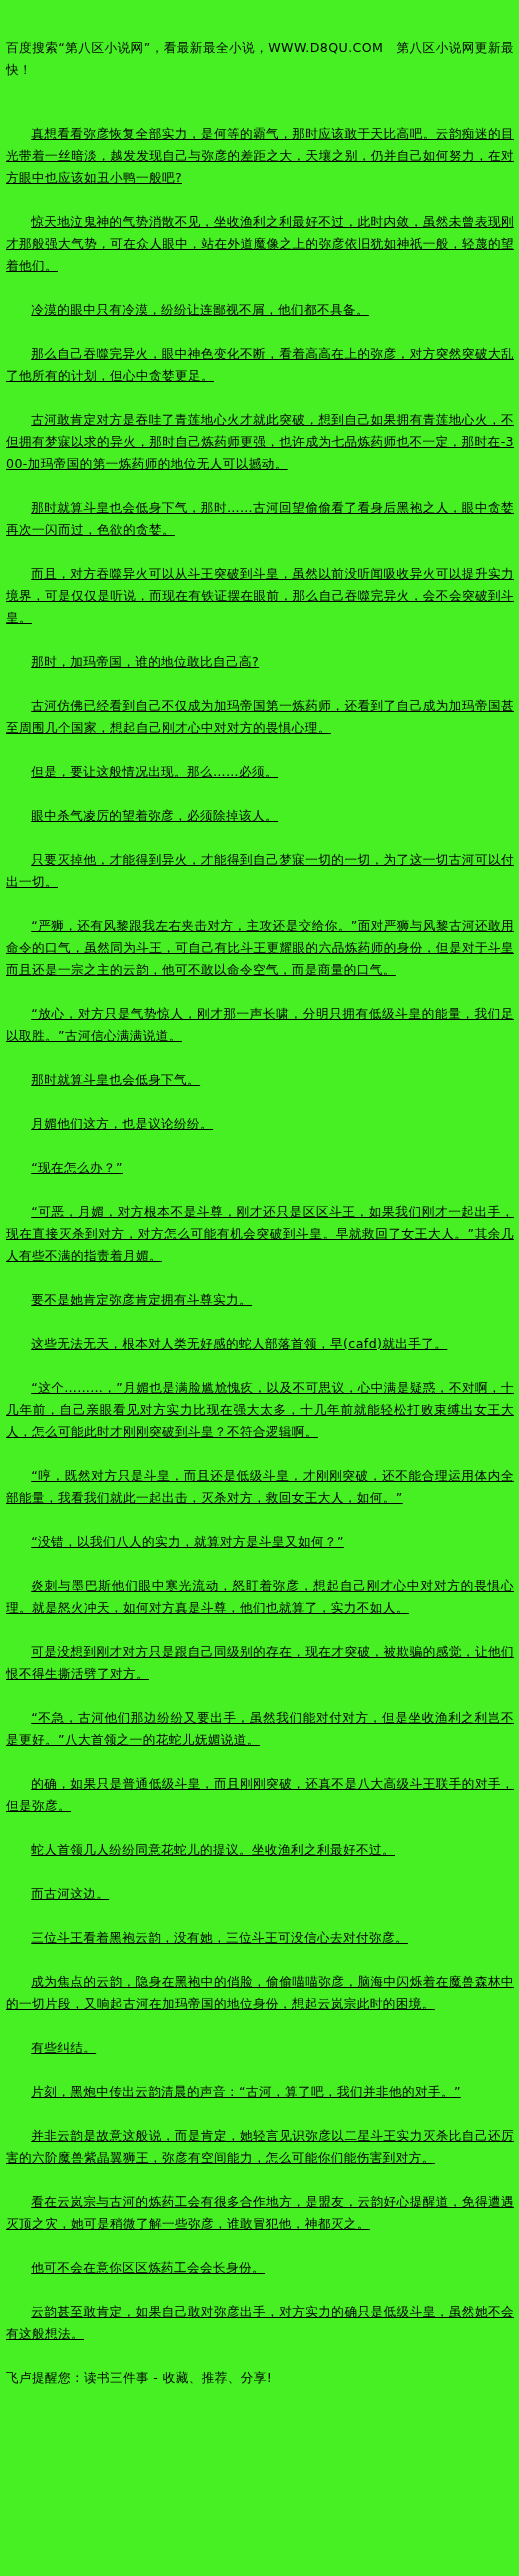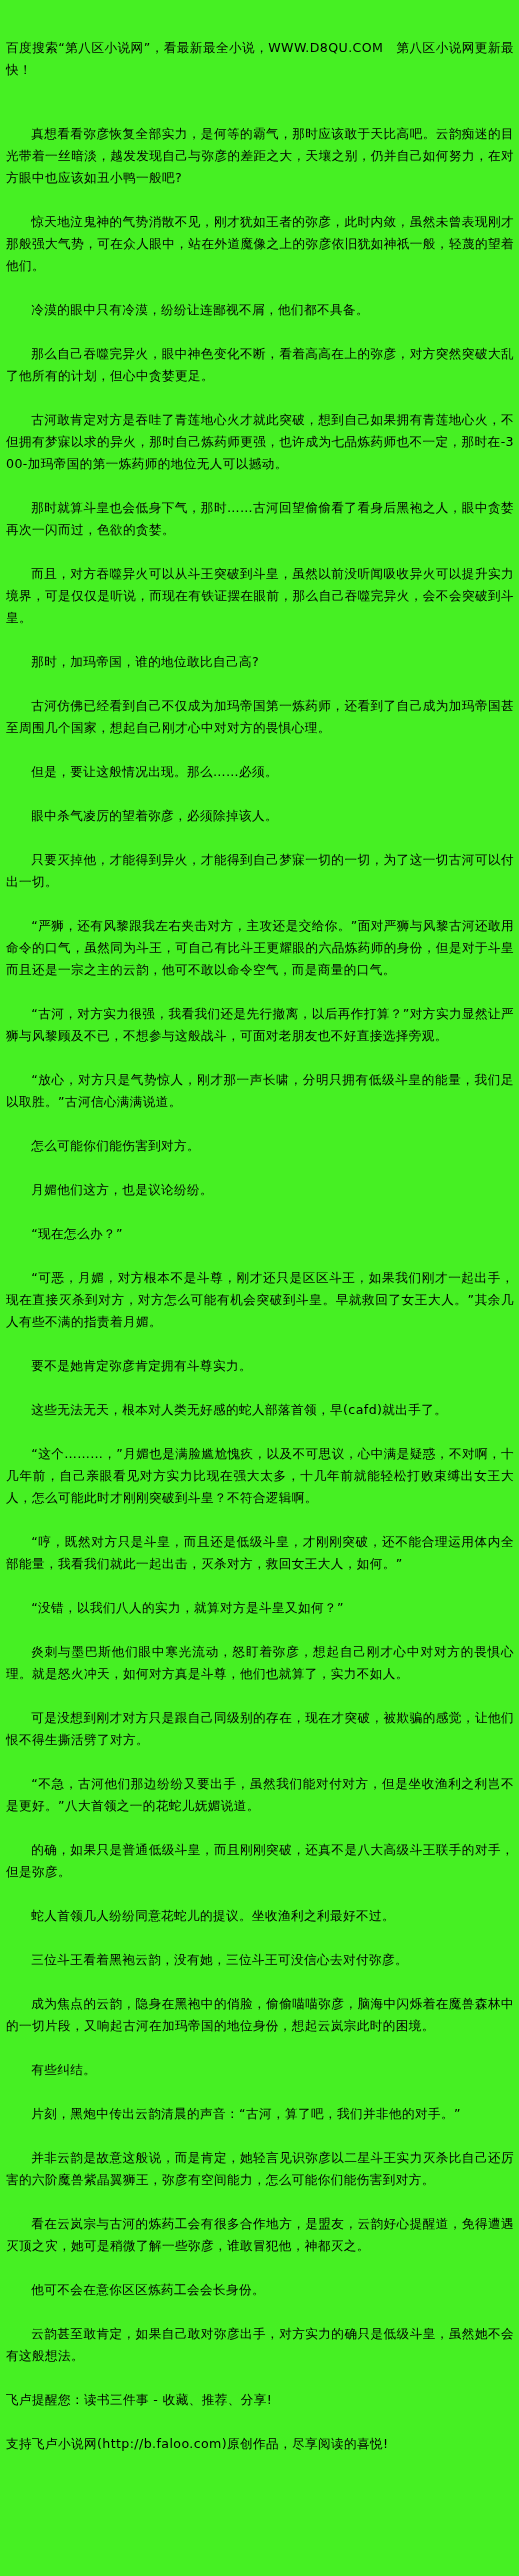--- a/index.html
+++ b/index.html
@@ -28,69 +28,69 @@
     margin: 0 0 22px 0;
     word-break: break-all;
     text-align: justify;
   }
   p.header-line {
     margin-bottom: 42px;
     text-indent: 0;
   }
   p.para {
     text-indent: 2em;
+    text-decoration: underline;
   }
   p.footer-line {
     text-indent: 0;
   }
 </style>
 </head>
 <body style="background: rgb(70, 240, 35); color: rgb(0, 0, 0);">
 
 <div class="page">
   <p class="header-line">百度搜索“第八区小说网”，看最新最全小说，WWW.D8QU.COM　第八区小说网更新最快！</p>
 
   <div id="novel-body">
       <p class="para">真想看看弥彦恢复全部实力，是何等的霸气，那时应该敢于天比高吧。云韵痴迷的目光带着一丝暗淡，越发发现自己与弥彦的差距之大，天壤之别，仍并自己如何努力，在对方眼中也应该如丑小鸭一般吧?</p>
-      <p class="para">惊天地泣鬼神的气势消散不见，刚才犹如王者的弥彦，此时内敛，虽然未曾表现刚才那般强大气势，可在众人眼中，站在外道魔像之上的弥彦依旧犹如神祇一般，轻蔑的望着他们。</p>
+      <p class="para">惊天地泣鬼神的气势消散不见，坐收渔利之利最好不过，此时内敛，虽然未曾表现刚才那般强大气势，可在众人眼中，站在外道魔像之上的弥彦依旧犹如神祇一般，轻蔑的望着他们。</p>
       <p class="para">冷漠的眼中只有冷漠，纷纷让连鄙视不屑，他们都不具备。</p>
       <p class="para">那么自己吞噬完异火，眼中神色变化不断，看着高高在上的弥彦，对方突然突破大乱了他所有的计划，但心中贪婪更足。</p>
       <p class="para">古河敢肯定对方是吞哇了青莲地心火才就此突破，想到自己如果拥有青莲地心火，不但拥有梦寐以求的异火，那时自己炼药师更强，也许成为七品炼药师也不一定，那时在-300-加玛帝国的第一炼药师的地位无人可以撼动。</p>
       <p class="para">那时就算斗皇也会低身下气，那时……古河回望偷偷看了看身后黑袍之人，眼中贪婪再次一闪而过，色欲的贪婪。</p>
       <p class="para">而且，对方吞噬异火可以从斗王突破到斗皇，虽然以前没听闻吸收异火可以提升实力境界，可是仅仅是听说，而现在有铁证摆在眼前，那么自己吞噬完异火，会不会突破到斗皇。</p>
       <p class="para">那时，加玛帝国，谁的地位敢比自己高?</p>
       <p class="para">古河仿佛已经看到自己不仅成为加玛帝国第一炼药师，还看到了自己成为加玛帝国甚至周围几个国家，想起自己刚才心中对对方的畏惧心理。</p>
       <p class="para">但是，要让这般情况出现。那么……必须。</p>
       <p class="para">眼中杀气凌厉的望着弥彦，必须除掉该人。</p>
       <p class="para">只要灭掉他，才能得到异火，才能得到自己梦寐一切的一切，为了这一切古河可以付出一切。</p>
       <p class="para">“严狮，还有风黎跟我左右夹击对方，主攻还是交给你。”面对严狮与风黎古河还敢用命令的口气，虽然同为斗王，可自己有比斗王更耀眼的六品炼药师的身份，但是对于斗皇而且还是一宗之主的云韵，他可不敢以命令空气，而是商量的口气。</p>
-      <p class="para">“古河，对方实力很强，我看我们还是先行撤离，以后再作打算？”对方实力显然让严狮与风黎顾及不已，不想参与这般战斗，可面对老朋友也不好直接选择旁观。</p>
       <p class="para">“放心，对方只是气势惊人，刚才那一声长啸，分明只拥有低级斗皇的能量，我们足以取胜。”古河信心满满说道。</p>
-      <p class="para">怎么可能你们能伤害到对方。</p>
+      <p class="para">那时就算斗皇也会低身下气。</p>
       <p class="para">月媚他们这方，也是议论纷纷。</p>
       <p class="para">“现在怎么办？”</p>
       <p class="para">“可恶，月媚，对方根本不是斗尊，刚才还只是区区斗王，如果我们刚才一起出手，现在直接灭杀到对方，对方怎么可能有机会突破到斗皇。早就救回了女王大人。”其余几人有些不满的指责着月媚。</p>
       <p class="para">要不是她肯定弥彦肯定拥有斗尊实力。</p>
       <p class="para">这些无法无天，根本对人类无好感的蛇人部落首领，早(cafd)就出手了。</p>
       <p class="para">“这个………，”月媚也是满脸尴尬愧疚，以及不可思议，心中满是疑惑，不对啊，十几年前，自己亲眼看见对方实力比现在强大太多，十几年前就能轻松打败束缚出女王大人，怎么可能此时才刚刚突破到斗皇？不符合逻辑啊。</p>
       <p class="para">“哼，既然对方只是斗皇，而且还是低级斗皇，才刚刚突破，还不能合理运用体内全部能量，我看我们就此一起出击，灭杀对方，救回女王大人，如何。”</p>
       <p class="para">“没错，以我们八人的实力，就算对方是斗皇又如何？”</p>
       <p class="para">炎刺与墨巴斯他们眼中寒光流动，怒盯着弥彦，想起自己刚才心中对对方的畏惧心理。就是怒火冲天，如何对方真是斗尊，他们也就算了，实力不如人。</p>
       <p class="para">可是没想到刚才对方只是跟自己同级别的存在，现在才突破，被欺骗的感觉，让他们恨不得生撕活劈了对方。</p>
       <p class="para">“不急，古河他们那边纷纷又要出手，虽然我们能对付对方，但是坐收渔利之利岂不是更好。”八大首领之一的花蛇儿妩媚说道。</p>
       <p class="para">的确，如果只是普通低级斗皇，而且刚刚突破，还真不是八大高级斗王联手的对手，但是弥彦。</p>
       <p class="para">蛇人首领几人纷纷同意花蛇儿的提议。坐收渔利之利最好不过。</p>
+      <p class="para">而古河这边。</p>
       <p class="para">三位斗王看着黑袍云韵，没有她，三位斗王可没信心去对付弥彦。</p>
       <p class="para">成为焦点的云韵，隐身在黑袍中的俏脸，偷偷喵喵弥彦，脑海中闪烁着在魔兽森林中的一切片段，又响起古河在加玛帝国的地位身份，想起云岚宗此时的困境。</p>
       <p class="para">有些纠结。</p>
       <p class="para">片刻，黑炮中传出云韵清晨的声音：“古河，算了吧，我们并非他的对手。”</p>
       <p class="para">并非云韵是故意这般说，而是肯定，她轻言见识弥彦以二星斗王实力灭杀比自己还厉害的六阶魔兽紫晶翼狮王，弥彦有空间能力，怎么可能你们能伤害到对方。</p>
       <p class="para">看在云岚宗与古河的炼药工会有很多合作地方，是盟友，云韵好心提醒道，免得遭遇灭顶之灾，她可是稍微了解一些弥彦，谁敢冒犯他，神都灭之。</p>
       <p class="para">他可不会在意你区区炼药工会会长身份。</p>
       <p class="para">云韵甚至敢肯定，如果自己敢对弥彦出手，对方实力的确只是低级斗皇，虽然她不会有这般想法。</p>
     </div>
 
   <div id="page-footer">
       <p class="footer-line">飞卢提醒您：读书三件事 - 收藏、推荐、分享!</p>
-      <p class="footer-line">支持飞卢小说网(http://b.faloo.com)原创作品，尽享阅读的喜悦!</p>
     </div>
 </div>
 
 
 </body></html>

